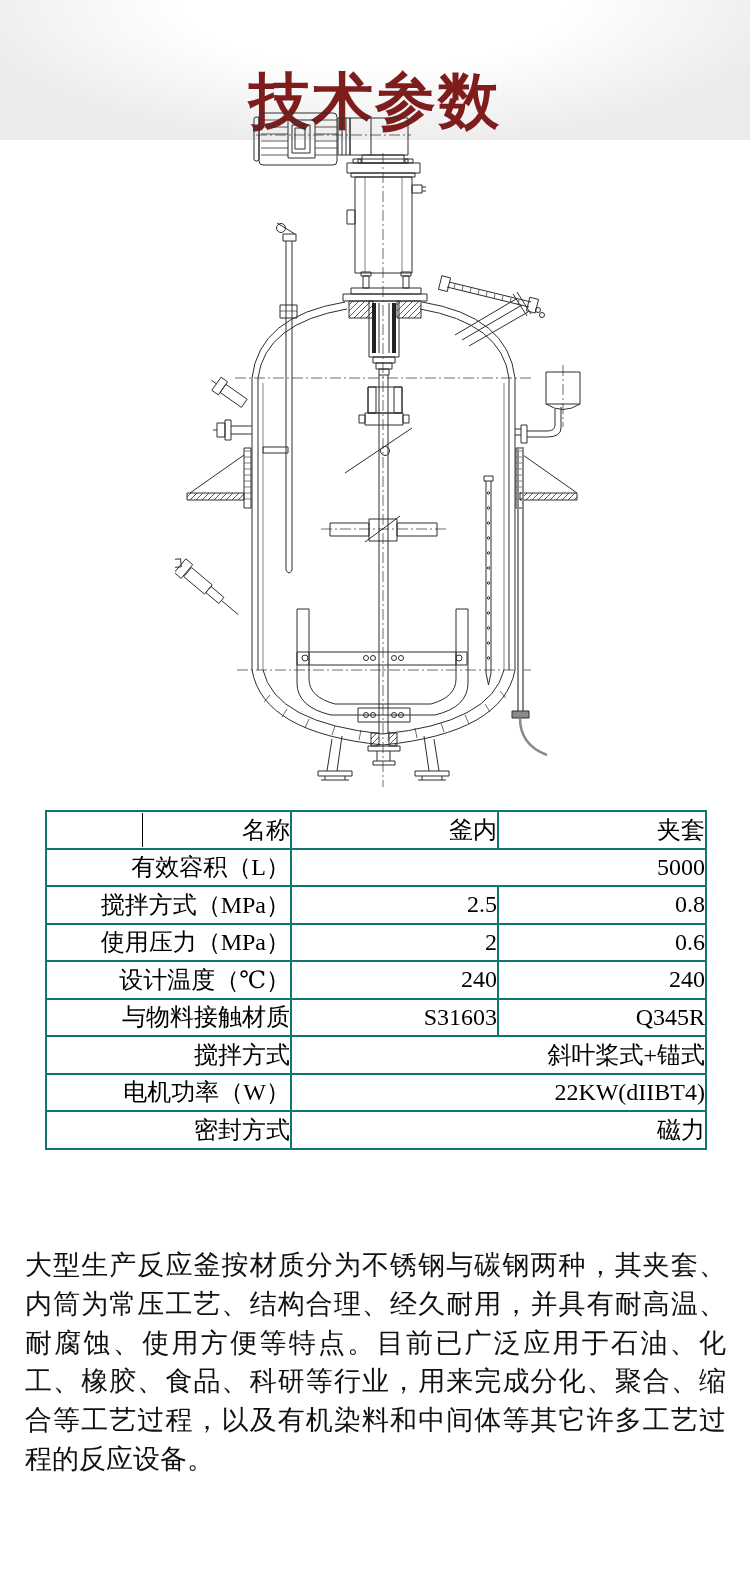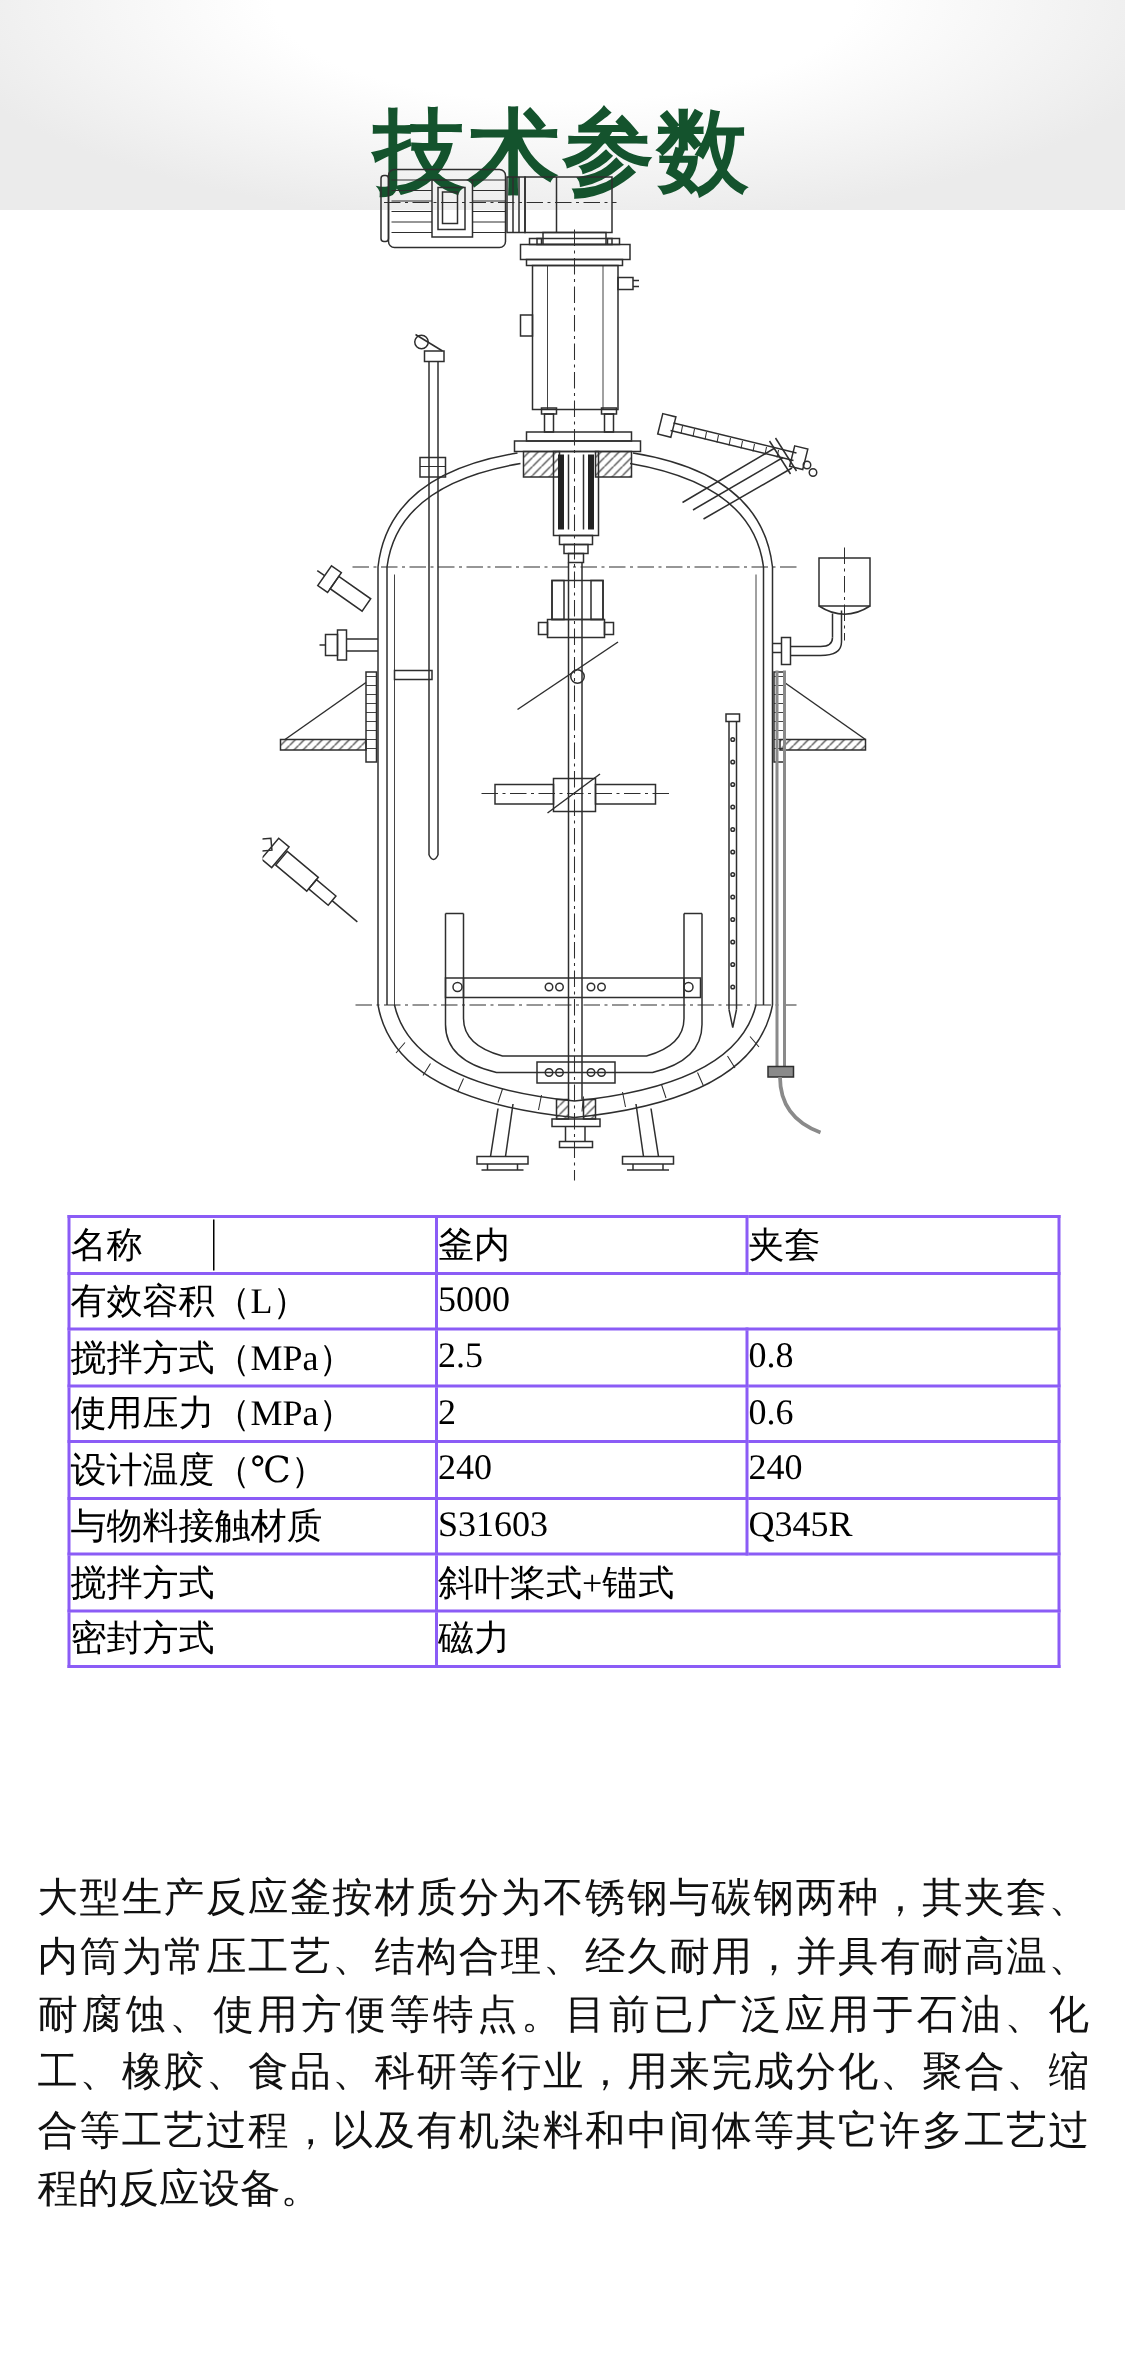--- a/index.html
+++ b/index.html
@@ -1,28 +1,28 @@
 <!DOCTYPE html>
 <html><head>
 <meta charset="utf-8">
 <style>
   html,body{margin:0;padding:0;}
   body{width:750px;height:1575px;position:relative;background:#ffffff;overflow:hidden;
        font-family:"Liberation Sans","DejaVu Sans",sans-serif;}
   .top-glow{position:absolute;top:0;left:0;width:750px;height:140px;
        background:radial-gradient(ellipse 430px 150px at 375px 0px, rgba(255,255,255,1) 45%, rgba(0,0,0,0.08) 100%);}
   .page-title{position:absolute;top:20px;left:0;width:750px;text-align:center;
-       font-size:61px;font-weight:bold;letter-spacing:2px;color:#14532d;
+       font-size:61px;font-weight:bold;letter-spacing:2px;color:#7f1d1d;
        font-family:"Liberation Sans","DejaVu Sans",sans-serif;}
   .drawing{position:absolute;left:175px;top:95px;width:430px;height:705px;}
   .drawing svg{display:block;width:430px;height:705px;}
   table.spec{position:absolute;left:45px;top:810px;width:660px;border-collapse:collapse;
        table-layout:fixed;font-family:"Liberation Serif","DejaVu Serif",serif;
        font-size:24px;color:#000;}
-  table.spec th,table.spec td{border:2px solid #8b5cf6;text-align:left;vertical-align:middle;
+  table.spec th,table.spec td{border:2px solid #0f766e;text-align:right;vertical-align:middle;
        height:35.5px;padding:0;font-weight:normal;overflow:hidden;white-space:nowrap;}
   th.hcell{position:relative;}
   .hdr-line{position:absolute;left:95px;top:1px;bottom:1px;width:1px;background:#000;}
   .desc{position:absolute;left:25px;top:1246px;width:701px;color:#111;
        font-size:27px;line-height:38.8px;text-align:justify;}
   .desc p{margin:0;padding:0;}
   svg *{vector-effect:non-scaling-stroke;}
 </style>
 </head>
 <body>
@@ -337,20 +337,24 @@
   <tr>
     <td>与物料接触材质</td>
     <td>S31603</td>
     <td>Q345R</td>
   </tr>
   <tr>
     <td>搅拌方式</td>
     <td colspan="2">斜叶桨式+锚式</td>
   </tr>
   <tr>
+    <td>电机功率（W）</td>
+    <td colspan="2">22KW(dIIBT4)</td>
+  </tr>
+  <tr>
     <td>密封方式</td>
     <td colspan="2">磁力</td>
   </tr>
 </tbody>
   </table>
 
 <div class="desc">
   <p>大型生产反应釜按材质分为不锈钢与碳钢两种，其夹套、内筒为常压工艺、结构合理、经久耐用，并具有耐高温、耐腐蚀、使用方便等特点。目前已广泛应用于石油、化工、橡胶、食品、科研等行业，用来完成分化、聚合、缩合等工艺过程，以及有机染料和中间体等其它许多工艺过程的反应设备。</p>
 </div>
 

